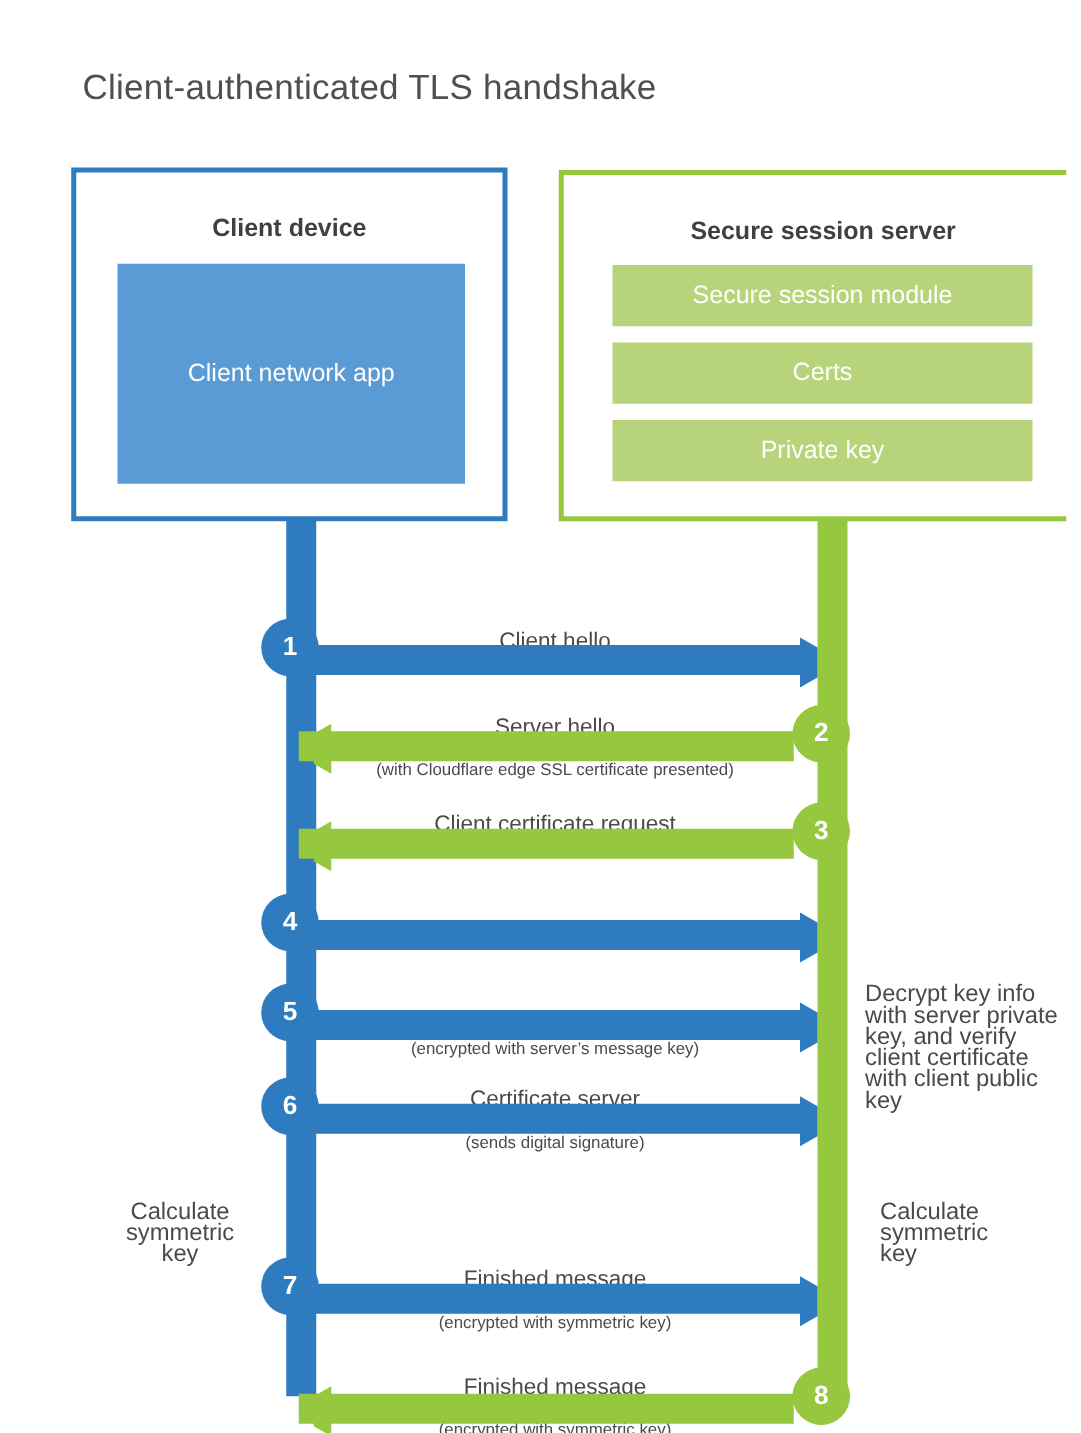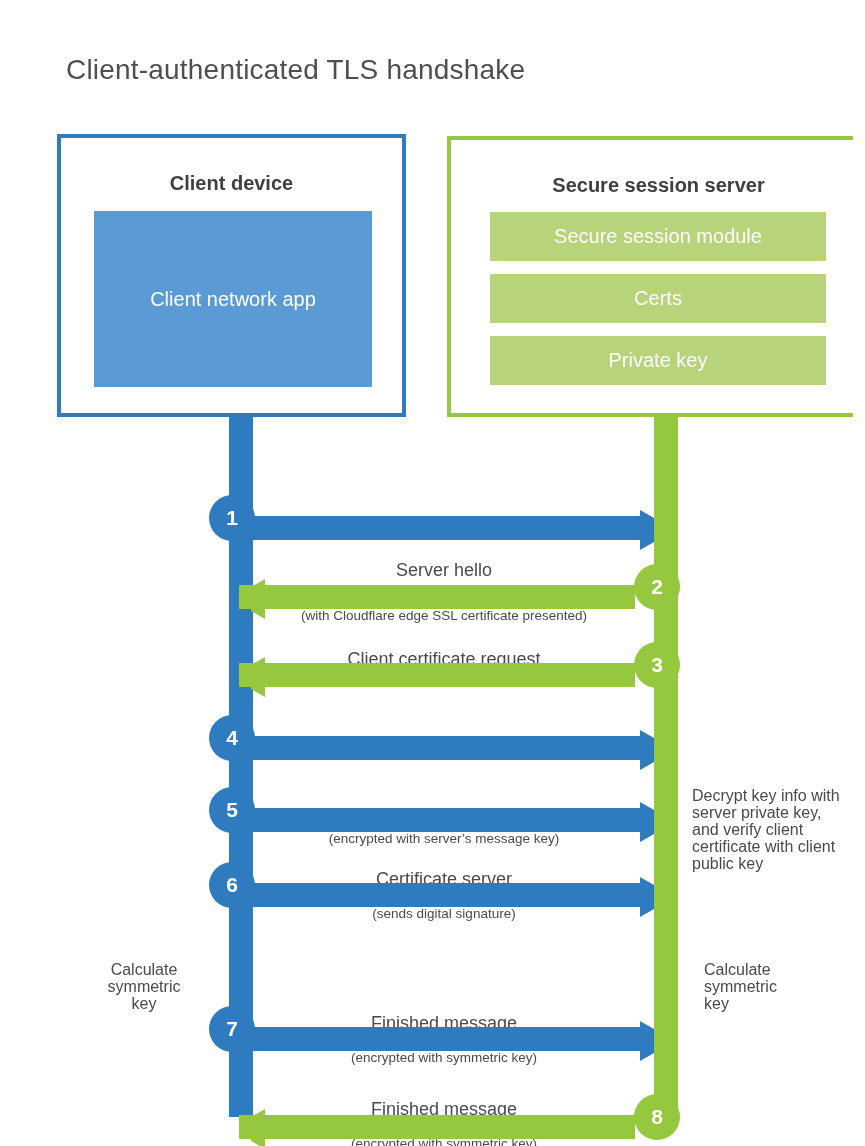--- a/index.html
+++ b/index.html
@@ -55,21 +55,21 @@
   .head.left{left:203px;}
   .head.left.green{border-right:14px solid var(--green);}
 
   
   .arrow-label{position:absolute;left:190px;width:460px;text-align:center;
                font-size:18px;color:var(--label);}
   .sub-label{position:absolute;left:190px;width:460px;text-align:center;
              font-size:13.5px;color:var(--label);}
 
   
-  .note{position:absolute;font-size:16px;line-height:17px;color:var(--label);}
+  .note{position:absolute;font-size:19px;line-height:17px;color:var(--label);}
   .note.decrypt{left:656px;top:751px;width:180px;text-align:left;}
   .note.calc-left{left:62px;top:925px;width:116px;text-align:center;}
   .note.calc-right{left:668px;top:925px;width:110px;text-align:left;}
 </style>
 </head>
 <body>
 
 <div class="stage">
 
   <div class="title">Client-authenticated TLS handshake</div>
@@ -84,25 +84,26 @@
   <div class="actor-box server-box">
     <div class="actor-heading">Secure session server</div>
     <div class="module-bar" style="top:72px">Secure session module</div>
     <div class="module-bar" style="top:134px">Certs</div>
     <div class="module-bar" style="top:196px">Private key</div>
   </div>
 
   <div class="vline blue"></div>
   <div class="vline green"></div>
 
+  <div class="arrow-label" style="top:466px">Client hello</div>
   <div class="hline blue to-server" style="top:492px"></div>
   <div class="head right blue" style="top:486px"></div>
   <div class="circle blue" style="top:471px">1</div>
 
-  <div class="arrow-label" style="top:524px">Server hello</div>
+  <div class="arrow-label" style="top:535px">Server hello</div>
   <div class="hline green to-client" style="top:561px"></div>
   <div class="head left green" style="top:555px"></div>
   <div class="sub-label" style="top:572px">(with Cloudflare edge SSL certificate presented)</div>
   <div class="circle green" style="top:540px">2</div>
 
   <div class="arrow-label" style="top:613px">Client certificate request</div>
   <div class="hline green to-client" style="top:639px"></div>
   <div class="head left green" style="top:633px"></div>
   <div class="circle green" style="top:618px">3</div>
 

